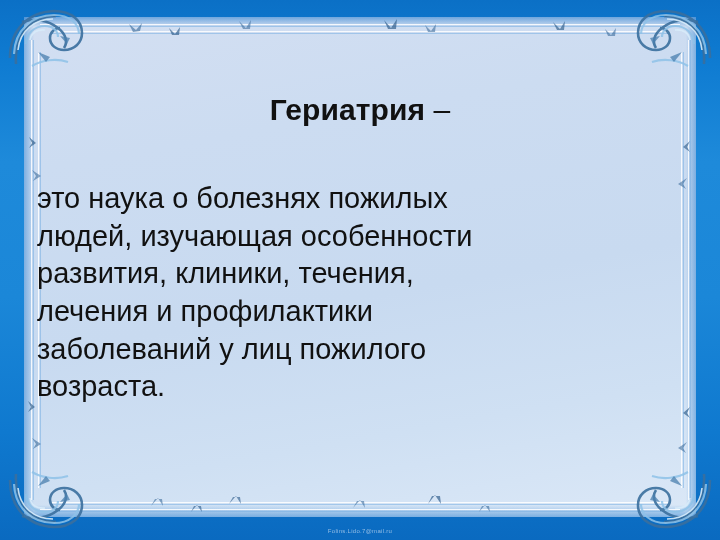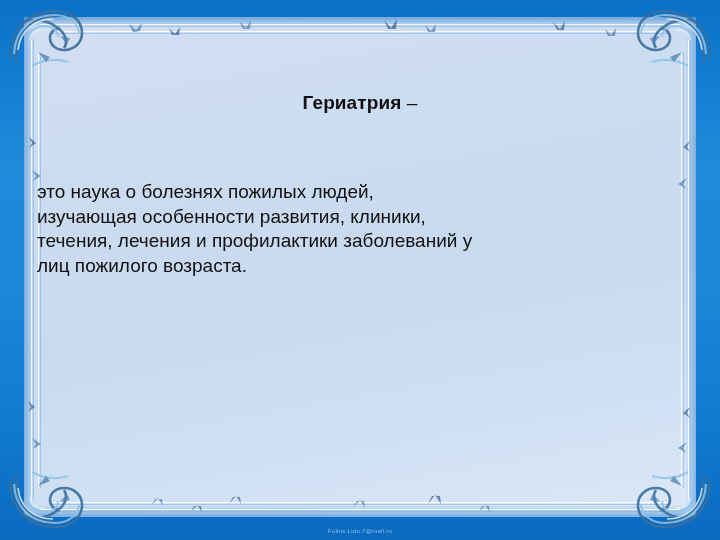--- a/index.html
+++ b/index.html
@@ -116,38 +116,38 @@
     right: 24px;
     bottom: 23px;
   }
 
   .title {
     position: absolute;
     left: 0;
     right: 0;
     top: 76px;
     text-align: center;
-    font-size: 19px;
+    font-size: 30px;
     line-height: 1.1;
     color: #111111;
     letter-spacing: 0.1px;
   }
   .title .term {
     font-weight: bold;
   }
   .title .dash {
     font-weight: normal;
   }
 
   .body-text {
     position: absolute;
     left: 13px;
     top: 163px;
     width: 438px;
-    font-size: 19px;
+    font-size: 29px;
     line-height: 1.30;
     color: #111111;
     text-align: left;
     white-space: pre-line;
   }
 
   .watermark {
     position: absolute;
     left: 0;
     right: 0;

